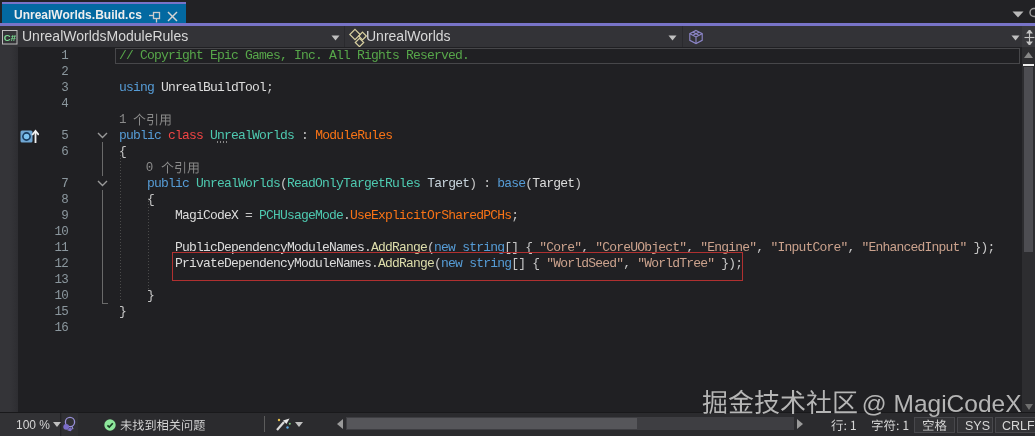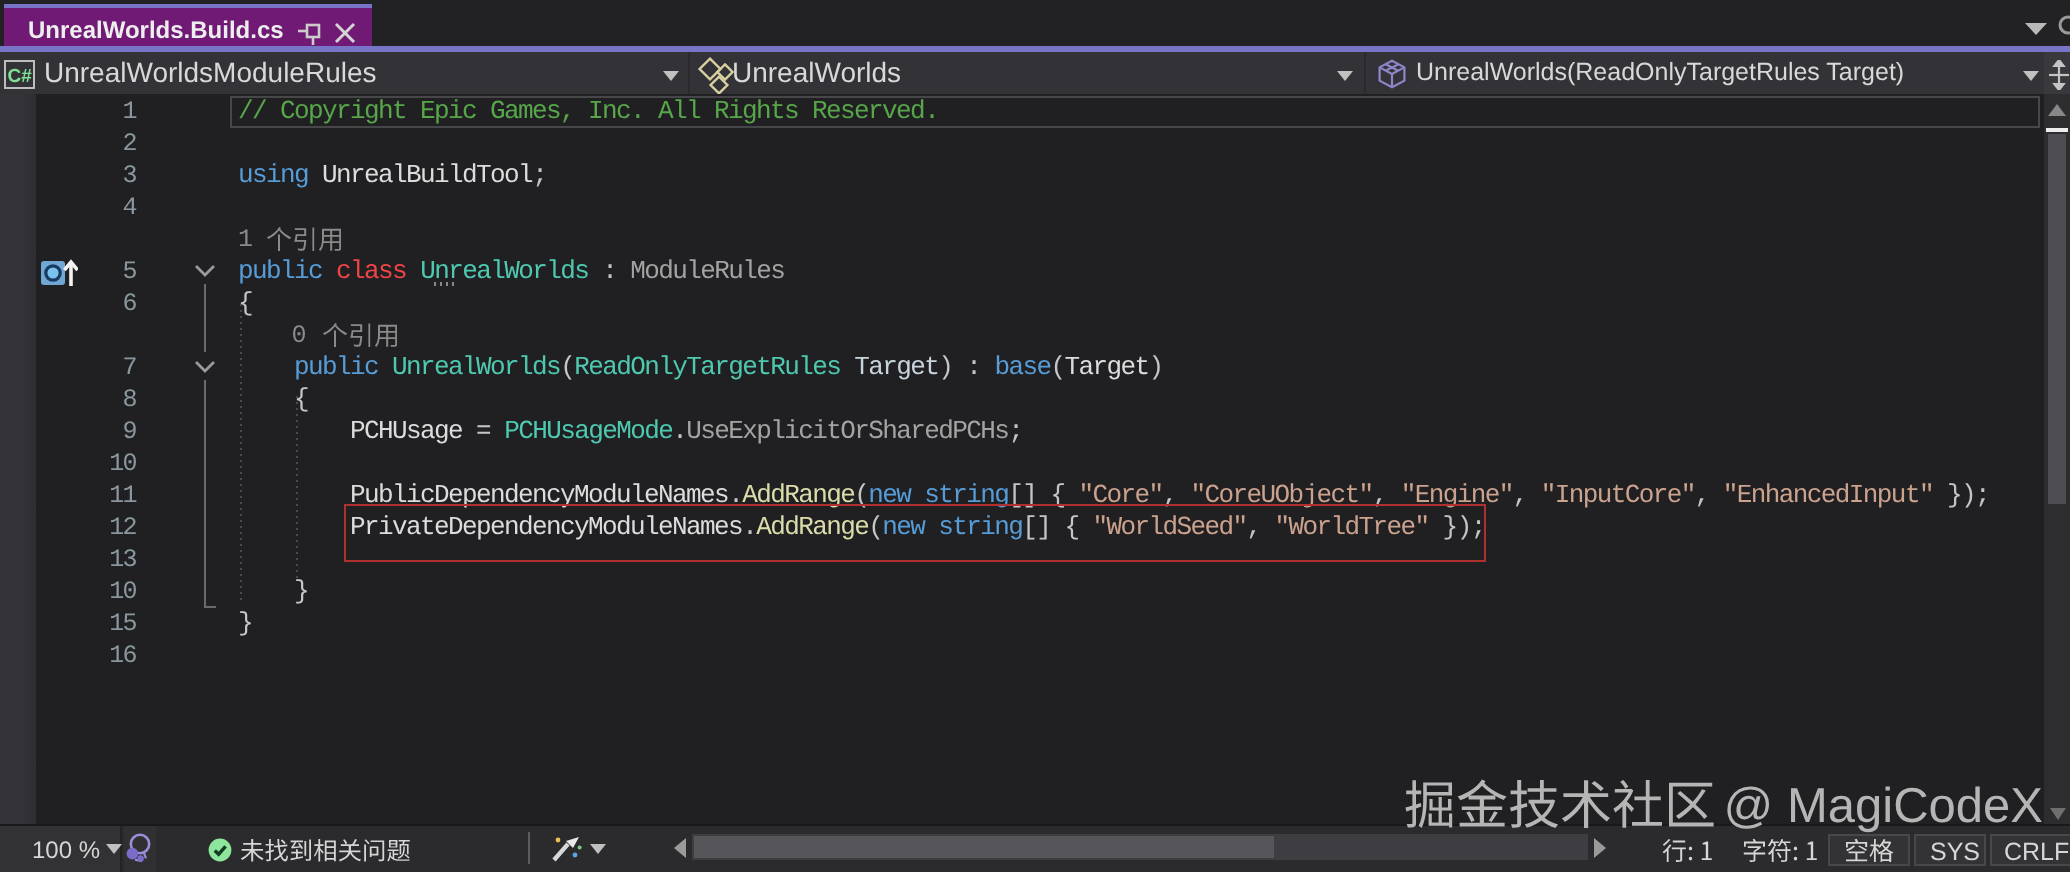--- a/index.html
+++ b/index.html
@@ -1,18 +1,18 @@
 <!DOCTYPE html>
 <html><head><meta charset="utf-8"><style>
 *{margin:0;padding:0;box-sizing:border-box}
 html,body{width:1035px;height:436px;overflow:hidden;background:#202023;font-family:"Liberation Sans",sans-serif}
 .abs{position:absolute}
 i{font-style:normal}
 #tabs{position:absolute;left:0;top:0;width:1035px;height:23px;background:#222225}
-#tab1{position:absolute;left:2px;top:2px;width:184px;height:21px;background:#701a75;border-top:2px solid #7874c8}
+#tab1{position:absolute;left:2px;top:2px;width:184px;height:21px;background:#0369a1;border-top:2px solid #7874c8}
 #tab1 .t{position:absolute;left:12px;top:3.5px;font-weight:bold;font-size:12px;color:#eeeeee}
 #tabline{position:absolute;left:0;top:23px;width:1035px;height:2.5px;background:#7874c8}
 #navbar{position:absolute;left:0;top:25.5px;width:1035px;height:21.5px;background:#333337;color:#d8d8d8;font-size:14px}
 .navtxt{position:absolute;top:0;line-height:21.5px}
 #editor{position:absolute;left:0;top:47px;width:1035px;height:366px;background:#202023}
 #lstrip{position:absolute;left:0;top:47px;width:17.5px;height:366px;background:linear-gradient(90deg,#343438 0px,#343438 10px,#2e2e32 17.5px)}
 #gutter{position:absolute;left:20px;top:48px;width:48px;text-align:right;font-family:"Liberation Mono",monospace;font-size:12.5px;letter-spacing:-0.8px;color:#8b979e}
 .gr{height:16px;line-height:16px}
 #code{position:absolute;left:119px;top:48px;font-family:"Liberation Mono",monospace;font-size:13px;letter-spacing:-0.8px;color:#dcdcdc}
 .cr{height:16px;line-height:16px;white-space:pre}
@@ -81,21 +81,20 @@
   <svg class="abs" style="left:668px;top:9px" width="9" height="6" viewBox="0 0 9 6">
       <path fill="#c0c0c0" d="M0.5 0.5 L8.5 0.5 L4.5 5.5 Z"></path>
     </svg>
   <svg class="abs" style="left:688px;top:3px" width="16" height="16" viewBox="0 0 16 16">
       <g fill="none" stroke="#8d86c9" stroke-width="1.1">
         <path d="M8 1.4 L14.2 4.7 L14.2 11.3 L8 14.6 L1.8 11.3 L1.8 4.7 Z"></path>
         <path d="M1.8 4.7 L8 8 L14.2 4.7 M8 8 L8 14.6"></path>
         <path d="M4.9 3.1 L11.1 6.4 M11.1 3.2 L4.9 6.3"></path>
       </g>
     </svg>
-  <span class="navtxt" style="left:708px;font-size:12.5px">UnrealWorlds(ReadOnlyTargetRules Target)</span>
   <svg class="abs" style="left:1011px;top:9px" width="9" height="6" viewBox="0 0 9 6">
       <path fill="#c0c0c0" d="M0.5 0.5 L8.5 0.5 L4.5 5.5 Z"></path>
     </svg>
   <svg class="abs" style="left:1024px;top:4px" width="11" height="15" viewBox="0 0 11 15">
       <g stroke="#c4c4c4" stroke-width="1.1" fill="#c4c4c4">
         <line x1="0.5" y1="7.5" x2="10.5" y2="7.5"></line>
         <line x1="5.5" y1="2.5" x2="5.5" y2="12.5"></line>
         <path d="M5.5 0 L7.8 3 L3.2 3 Z"></path>
         <path d="M5.5 15 L7.8 12 L3.2 12 Z"></path>
       </g>
@@ -121,26 +120,26 @@
     <div class="gr">10</div>
     <div class="gr">15</div>
     <div class="gr">16</div>
 </div>
 <div id="code">
 <div class="cr"><i style="color:#57A64A">// Copyright Epic Games, Inc. All Rights Reserved.</i></div>
     <div class="cr"></div>
     <div class="cr"><i style="color:#569CD6">using</i> <i style="color:#DCDCDC">UnrealBuildTool</i><i style="color:#c5c5c5">;</i></div>
     <div class="cr"></div>
     <div class="cr cl"><span style="color:#8a8a8a">1&nbsp;</span></div>
-    <div class="cr"><i style="color:#569CD6">public</i> <i style="color:#ef4444">class</i> <i style="color:#4EC9B0">UnrealWorlds</i> <i style="color:#c5c5c5">:</i> <i style="color:#a3a3a3">ModuleRules</i></div>
+    <div class="cr"><i style="color:#569CD6">public</i> <i style="color:#ef4444">class</i> <i style="color:#4EC9B0">UnrealWorlds</i> <i style="color:#c5c5c5">:</i> <i style="color:#f97316">ModuleRules</i></div>
     <div class="cr"><i style="color:#c5c5c5">{</i></div>
     <div class="cr cl"><span style="color:#8a8a8a">&nbsp;&nbsp;&nbsp;&nbsp;0&nbsp;</span></div>
     <div class="cr">    <i style="color:#569CD6">public</i> <i style="color:#4EC9B0">UnrealWorlds</i><i style="color:#c5c5c5">(</i><i style="color:#4EC9B0">ReadOnlyTargetRules</i> <i style="color:#c8d4dc">Target</i><i style="color:#c5c5c5">)</i> <i style="color:#c5c5c5">:</i> <i style="color:#569CD6">base</i><i style="color:#c5c5c5">(</i><i style="color:#DCDCDC">Target</i><i style="color:#c5c5c5">)</i></div>
     <div class="cr">    <i style="color:#c5c5c5">{</i></div>
-    <div class="cr">        <i style="color:#DCDCDC">PCHUsage</i> <i style="color:#c5c5c5">=</i> <i style="color:#4EC9B0">PCHUsageMode</i><i style="color:#c5c5c5">.</i><i style="color:#a3a3a3">UseExplicitOrSharedPCHs</i><i style="color:#c5c5c5">;</i></div>
+    <div class="cr">        <i style="color:#DCDCDC">MagiCodeX</i> <i style="color:#c5c5c5">=</i> <i style="color:#4EC9B0">PCHUsageMode</i><i style="color:#c5c5c5">.</i><i style="color:#f97316">UseExplicitOrSharedPCHs</i><i style="color:#c5c5c5">;</i></div>
     <div class="cr"></div>
     <div class="cr">        <i style="color:#DCDCDC">PublicDependencyModuleNames</i><i style="color:#c5c5c5">.</i><i style="color:#DCDCAA">AddRange</i><i style="color:#c5c5c5">(</i><i style="color:#569CD6">new</i> <i style="color:#569CD6">string</i><i style="color:#c5c5c5">[]</i> <i style="color:#c5c5c5">{</i> <i style="color:#CBA28D">"Core"</i><i style="color:#c5c5c5">,</i> <i style="color:#CBA28D">"CoreUObject"</i><i style="color:#c5c5c5">,</i> <i style="color:#CBA28D">"Engine"</i><i style="color:#c5c5c5">,</i> <i style="color:#CBA28D">"InputCore"</i><i style="color:#c5c5c5">,</i> <i style="color:#CBA28D">"EnhancedInput"</i> <i style="color:#c5c5c5">}</i><i style="color:#c5c5c5">);</i></div>
     <div class="cr">        <i style="color:#DCDCDC">PrivateDependencyModuleNames</i><i style="color:#c5c5c5">.</i><i style="color:#DCDCAA">AddRange</i><i style="color:#c5c5c5">(</i><i style="color:#569CD6">new</i> <i style="color:#569CD6">string</i><i style="color:#c5c5c5">[]</i> <i style="color:#c5c5c5">{</i> <i style="color:#CBA28D">"WorldSeed"</i><i style="color:#c5c5c5">,</i> <i style="color:#CBA28D">"WorldTree"</i> <i style="color:#c5c5c5">}</i><i style="color:#c5c5c5">);</i></div>
     <div class="cr"></div>
     <div class="cr">    <i style="color:#c5c5c5">}</i></div>
     <div class="cr"><i style="color:#c5c5c5">}</i></div>
     <div class="cr"></div>
 </div>
 
 <svg style="position:absolute;left:133px;top:112.5px" width="40" height="18" viewBox="0 0 40 18">

